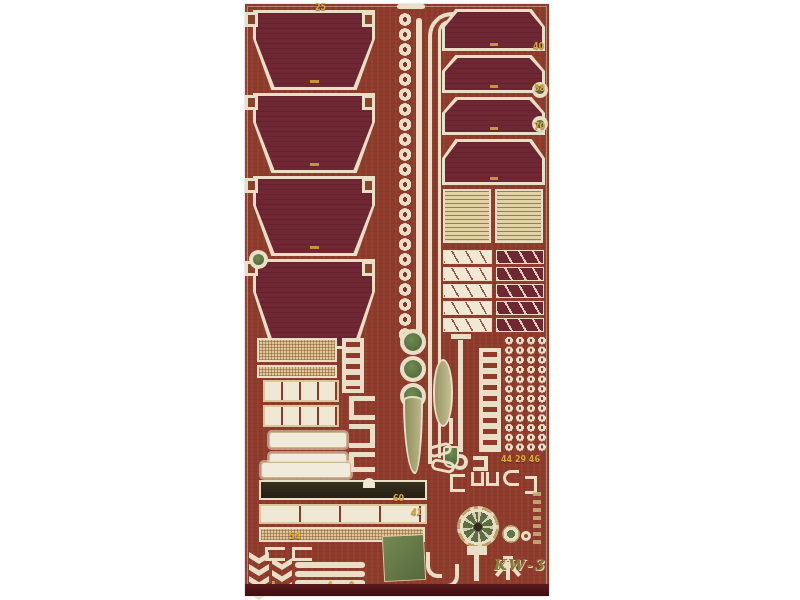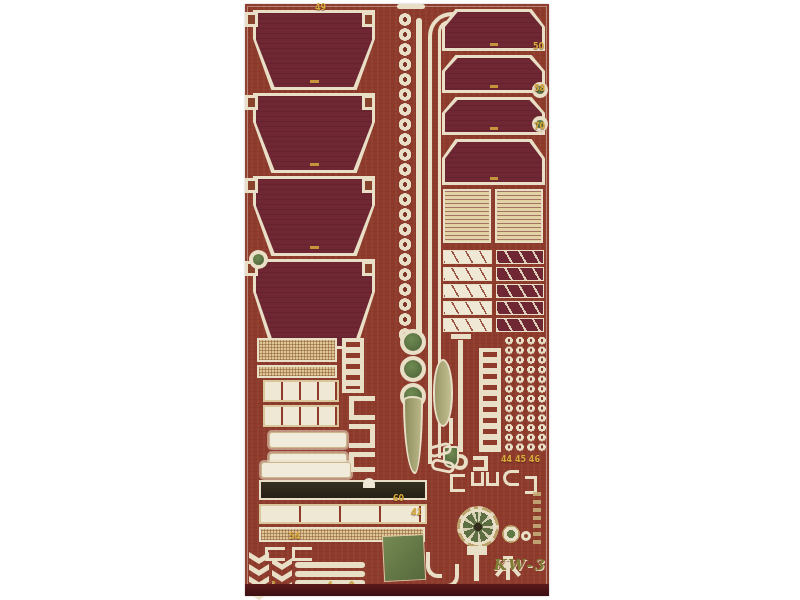--- a/index.html
+++ b/index.html
@@ -200,27 +200,27 @@
     <div class="p" style="left:246px;top:548px;width:34px;height:40px">
       <div class="ybar"></div>
       <div class="ybar" style="transform:rotate(40deg)"></div>
       <div class="ybar" style="transform:rotate(-40deg)"></div>
       <div class="ybar" style="height:5px;width:10px;left:12px;top:4px"></div>
     </div>
 
     <div class="p kw2" style="left:238px;top:552px;width:64px;height:18px">KW-3</div>
     <div class="p markers">
 
-    <span class="pnum" style="left: 70px; top: -1px;">49</span>
-        <span class="pnum" style="left: 288px; top: 38px;">50</span>
+    <span class="pnum" style="left: 70px; top: -1px;">25</span>
+        <span class="pnum" style="left: 288px; top: 38px;">40</span>
         <span class="pnum" style="left: 289px; top: 80px;">58</span>
         <span class="pnum" style="left: 289px; top: 118px;">70</span>
         <span class="pnum" style="left: 148px; top: 490px;">60</span>
         <span class="pnum" style="left: 166px; top: 504px; font-style: italic;">41</span>
-        <span class="pnum" style="left: 256px; top: 451px;">44 45 46</span>
+        <span class="pnum" style="left: 256px; top: 451px;">44 29 46</span>
         <span class="pnum" style="left: 44px; top: 528px;">54</span>
         <span class="pnum" style="left: 26px; top: 577px;">1</span>
         <span class="pnum" style="left: 82px; top: 577px;">4</span>
         <span class="pnum" style="left: 104px; top: 577px;">9</span>
       </div>
 
     <div class="p bedge" style="left:0;top:580px;width:304px;height:12px"></div>
   </div>
 </div>
 

